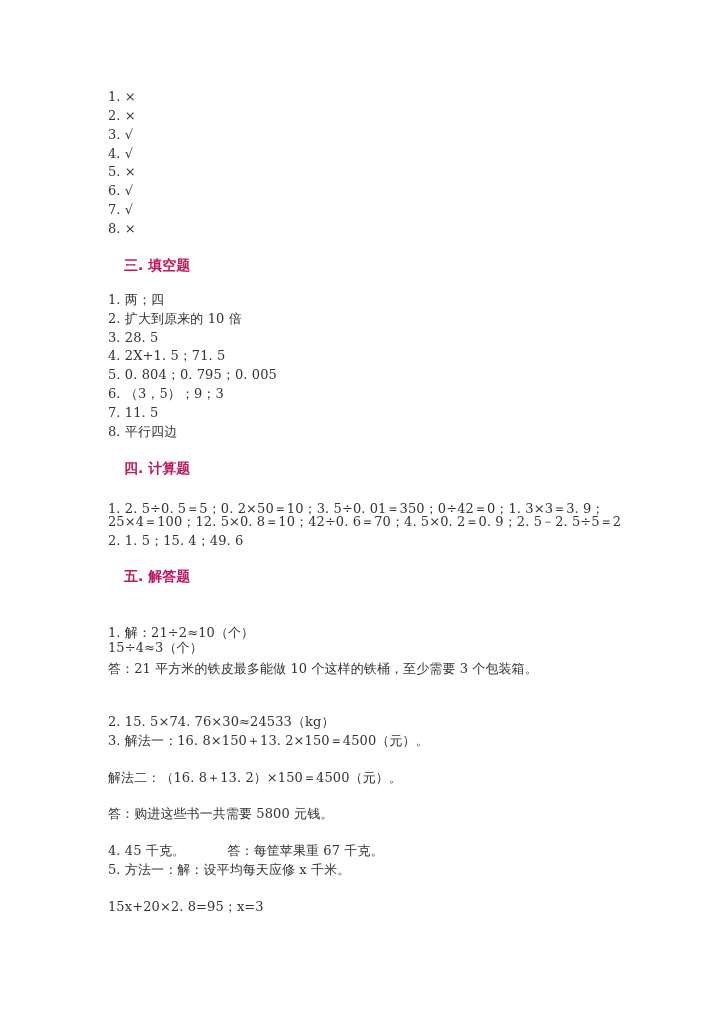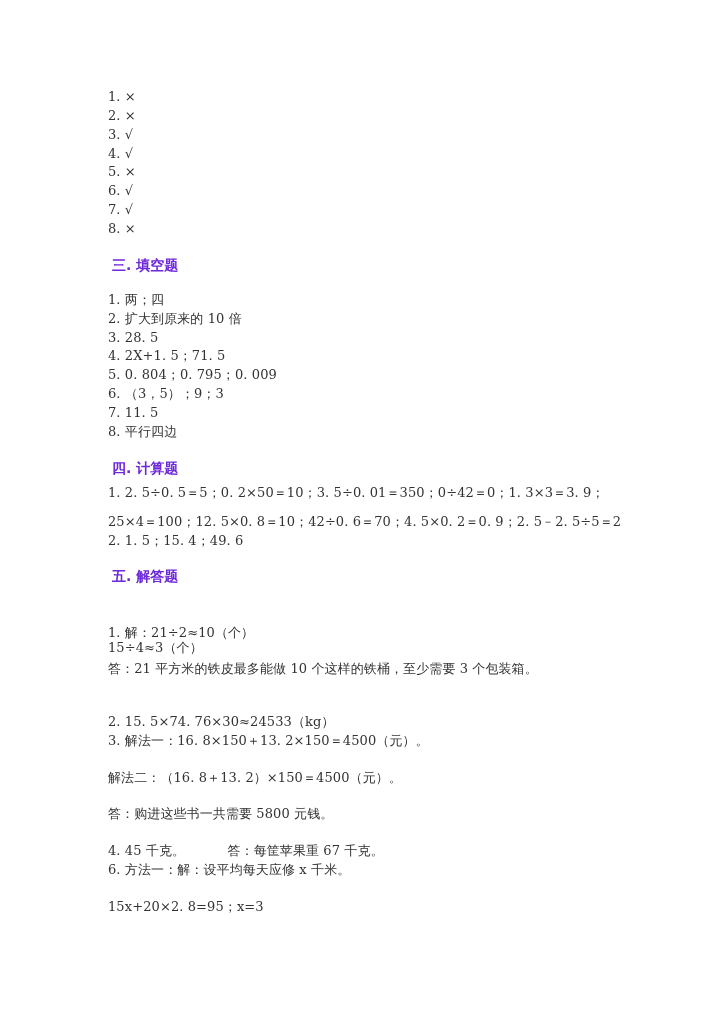--- a/index.html
+++ b/index.html
@@ -1,20 +1,20 @@
 <!DOCTYPE html>
 <html><head>
   <meta charset="utf-8">
   <style>
     html, body { margin: 0; padding: 0; background: #ffffff; }
     body { width: 720px; height: 1018px; position: relative; overflow: hidden;
            font-family: "DejaVu Serif", "Liberation Serif", serif; color: #333333; }
     .line { position: absolute; left: 108px; font-size: 13px; line-height: 16px; white-space: nowrap; letter-spacing: 0.1px; }
-    .heading { position: absolute; left: 112px; font-size: 14px; font-weight: bold; line-height: 18px;
-               font-family: "DejaVu Sans", "Liberation Sans", sans-serif; color: #6d28d9; white-space: nowrap; }
+    .heading { position: absolute; left: 124px; font-size: 14px; font-weight: bold; line-height: 18px;
+               font-family: "DejaVu Sans", "Liberation Sans", sans-serif; color: #be185d; white-space: nowrap; }
   </style>
 </head>
 <body>
 
 <div>
 
   <div>
     <div class="line" style="top:89px">1. ×</div>
     <div class="line" style="top:108px">2. ×</div>
     <div class="line" style="top:127px">3. √</div>
@@ -24,40 +24,40 @@
     <div class="line" style="top:202px">7. √</div>
     <div class="line" style="top:221px">8. ×</div>
   </div>
 
   <div>
     <div class="heading" style="top:256px">三. 填空题</div>
     <div class="line" style="top:292px">1. 两；四</div>
     <div class="line" style="top:311px">2. 扩大到原来的 10 倍</div>
     <div class="line" style="top:330px">3. 28. 5</div>
     <div class="line" style="top:348px">4. 2X+1. 5；71. 5</div>
-    <div class="line" style="top:367px">5. 0. 804；0. 795；0. 009</div>
+    <div class="line" style="top:367px">5. 0. 804；0. 795；0. 005</div>
     <div class="line" style="top:386px">6. （3，5）；9；3</div>
     <div class="line" style="top:405px">7. 11. 5</div>
     <div class="line" style="top:424px">8. 平行四边</div>
   </div>
 
   <div>
     <div class="heading" style="top:459px">四. 计算题</div>
-    <div class="line" style="top:485px">1. 2. 5÷0. 5＝5；0. 2×50＝10；3. 5÷0. 01＝350；0÷42＝0；1. 3×3＝3. 9；</div>
+    <div class="line" style="top:501px">1. 2. 5÷0. 5＝5；0. 2×50＝10；3. 5÷0. 01＝350；0÷42＝0；1. 3×3＝3. 9；</div>
     <div class="line" style="top:514px">25×4＝100；12. 5×0. 8＝10；42÷0. 6＝70；4. 5×0. 2＝0. 9；2. 5﹣2. 5÷5＝2</div>
     <div class="line" style="top:533px">2. 1. 5；15. 4；49. 6</div>
   </div>
 
   <div>
     <div class="heading" style="top:567px">五. 解答题</div>
     <div class="line" style="top:625px">1. 解：21÷2≈10（个）</div>
     <div class="line" style="top:640px">15÷4≈3（个）</div>
     <div class="line" style="top:661px">答：21 平方米的铁皮最多能做 10 个这样的铁桶，至少需要 3 个包装箱。</div>
     <div class="line" style="top:714px">2. 15. 5×74. 76×30≈24533（kg）</div>
     <div class="line" style="top:733px">3. 解法一：16. 8×150＋13. 2×150＝4500（元）。</div>
     <div class="line" style="top:770px">解法二：（16. 8＋13. 2）×150＝4500（元）。</div>
     <div class="line" style="top:806px">答：购进这些书一共需要 5800 元钱。</div>
     <div class="line" style="top:843px; white-space:pre">4. 45 千克。          答：每筐苹果重 67 千克。</div>
-    <div class="line" style="top:862px">6. 方法一：解：设平均每天应修 x 千米。</div>
+    <div class="line" style="top:862px">5. 方法一：解：设平均每天应修 x 千米。</div>
     <div class="line" style="top:899px">15x+20×2. 8=95；x=3</div>
   </div>
 
 </div>
 
 </body></html>

